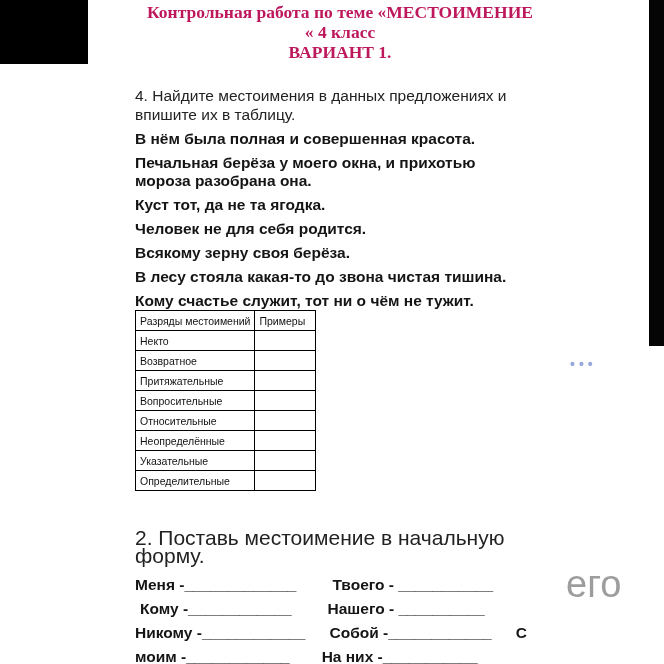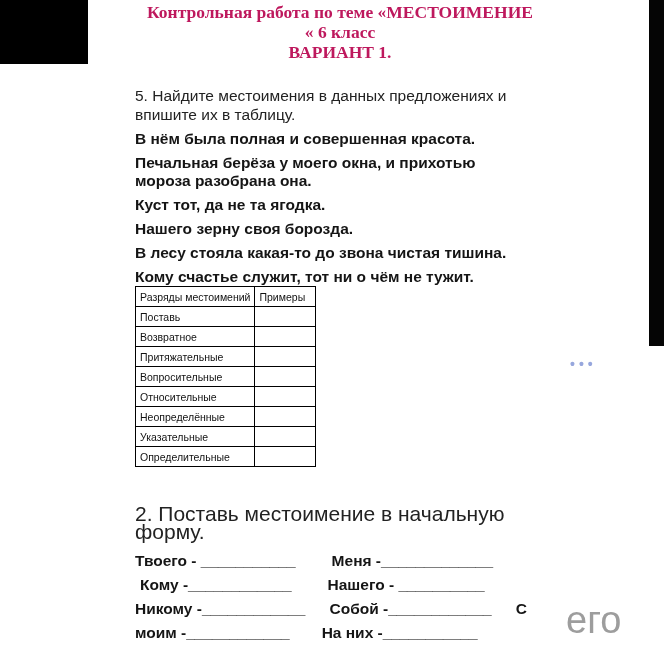--- a/index.html
+++ b/index.html
@@ -86,61 +86,62 @@
   .t2row--between { justify-content: space-between; gap: 13px; width: 392px; }
   .t2row--last { gap: 32px; }
   .dots {
     position: absolute; left: 570px; top: 356px;
     color: #97a7dd;
     font-size: 14px;
     letter-spacing: 4px;
     font-weight: bold;
   }
   .wm {
-    position: absolute; left: 566px; top: 600px;
+    position: absolute; left: 566px; top: 564px;
     color: #9d9d9d;
     font-size: 38px;
     line-height: 40px;
   }
 </style>
 </head>
 <body>
 
 <div class="page">
 
   <div class="black-corner"></div>
   <div class="black-strip"></div>
 
   <div class="content">
 
     <div class="title">
       <div>Контрольная работа по теме «МЕСТОИМЕНИЕ</div>
-      <div>« 6 класс</div>
+      <div>« 4 класс</div>
       <div>ВАРИАНТ 1.</div>
     </div>
 
-    <p class="instr">5. Найдите местоимения в данных предложениях и впишите их в таблицу.</p>
+    <p class="instr">4. Найдите местоимения в данных предложениях и впишите их в таблицу.</p>
 
     <div class="sentences">
       <p class="sent">В нём была полная и совершенная красота.</p>
       <p class="sent sent--narrow">Печальная берёза у моего окна, и прихотью мороза разобрана она.</p>
       <p class="sent">Куст тот, да не та ягодка.</p>
-      <p class="sent">Нашего зерну своя борозда.</p>
+      <p class="sent">Человек не для себя родится.</p>
+      <p class="sent">Всякому зерну своя берёза.</p>
       <p class="sent">В лесу стояла какая-то до звона чистая тишина.</p>
       <p class="sent">Кому счастье служит, тот ни о чём не тужит.</p>
     </div>
 
     <table class="tbl">
       <tbody>
         <tr>
           <td class="c1">Разряды местоимений</td>
           <td class="c2">Примеры</td>
         </tr>
         <tr>
-          <td class="c1">Поставь</td>
+          <td class="c1">Некто</td>
           <td class="c2"></td>
         </tr>
         <tr>
           <td class="c1">Возвратное</td>
           <td class="c2"></td>
         </tr>
         <tr>
           <td class="c1">Притяжательные</td>
           <td class="c2"></td>
         </tr>
@@ -164,22 +165,22 @@
           <td class="c1">Определительные</td>
           <td class="c2"></td>
         </tr>
       </tbody>
     </table>
 
     <p class="instr2">2. Поставь местоимение в начальную форму.</p>
 
     <div class="t2rows">
       <div class="t2row">
+        <span>Меня -_____________</span>
         <span>Твоего - ___________</span>
-        <span>Меня -_____________</span>
       </div>
       <div class="t2row t2row--indent">
         <span>Кому -____________</span>
         <span>Нашего - __________</span>
       </div>
       <div class="t2row t2row--between">
         <span>Никому -____________</span>
         <span>Собой -____________</span>
         <span>С</span>
       </div>

